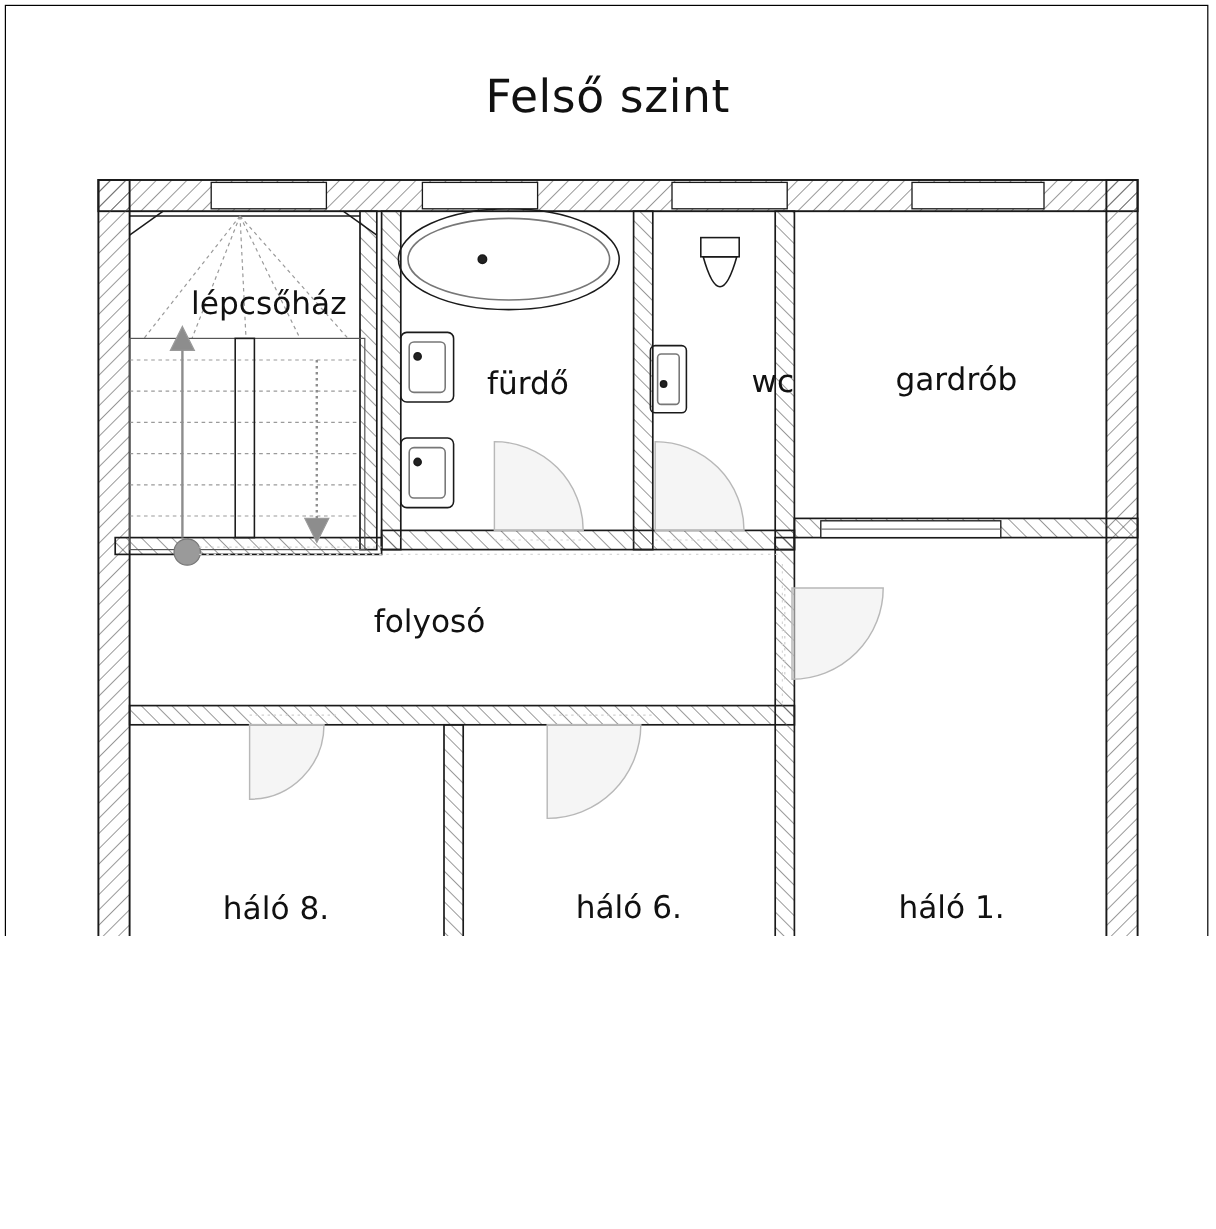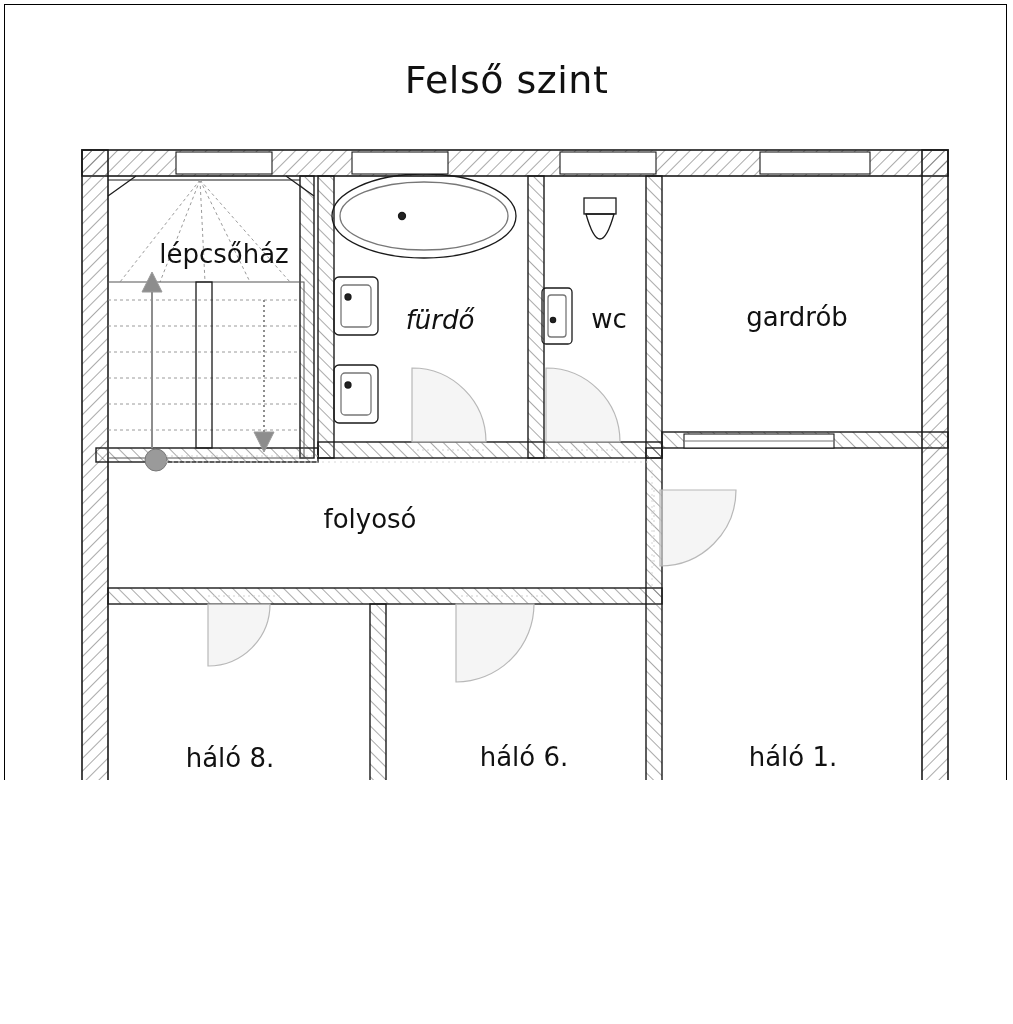--- a/index.html
+++ b/index.html
@@ -141,21 +141,21 @@
       <line x1="684" y1="441" x2="834" y2="441" stroke="#777"></line>
     </g>
 
     <g stroke="#d8d8d8" stroke-width="1" stroke-dasharray="2 4">
       <line x1="166" y1="462" x2="652" y2="462"></line>
       <line x1="652" y1="470" x2="652" y2="588"></line>
     </g>
   </svg>
 
   <div class="room-label" style="left:224px;top:254px;">lépcsőház</div>
-  <div class="room-label" style="left:440px;top:320px;font-style:italic;">fürdő</div>
-  <div class="room-label" style="left:609px;top:319px;">wc</div>
+  <div class="room-label" style="left:440px;top:320px;">fürdő</div>
+  <div class="room-label" style="left:644px;top:319px;">wc</div>
   <div class="room-label" style="left:797px;top:317px;">gardrób</div>
-  <div class="room-label" style="left:370px;top:519px;">folyosó</div>
+  <div class="room-label" style="left:358px;top:519px;">folyosó</div>
   <div class="room-label" style="left:230px;top:758px;">háló 8.</div>
   <div class="room-label" style="left:524px;top:757px;">háló 6.</div>
   <div class="room-label" style="left:793px;top:757px;">háló 1.</div>
 
 </div>
 
 </body></html>

